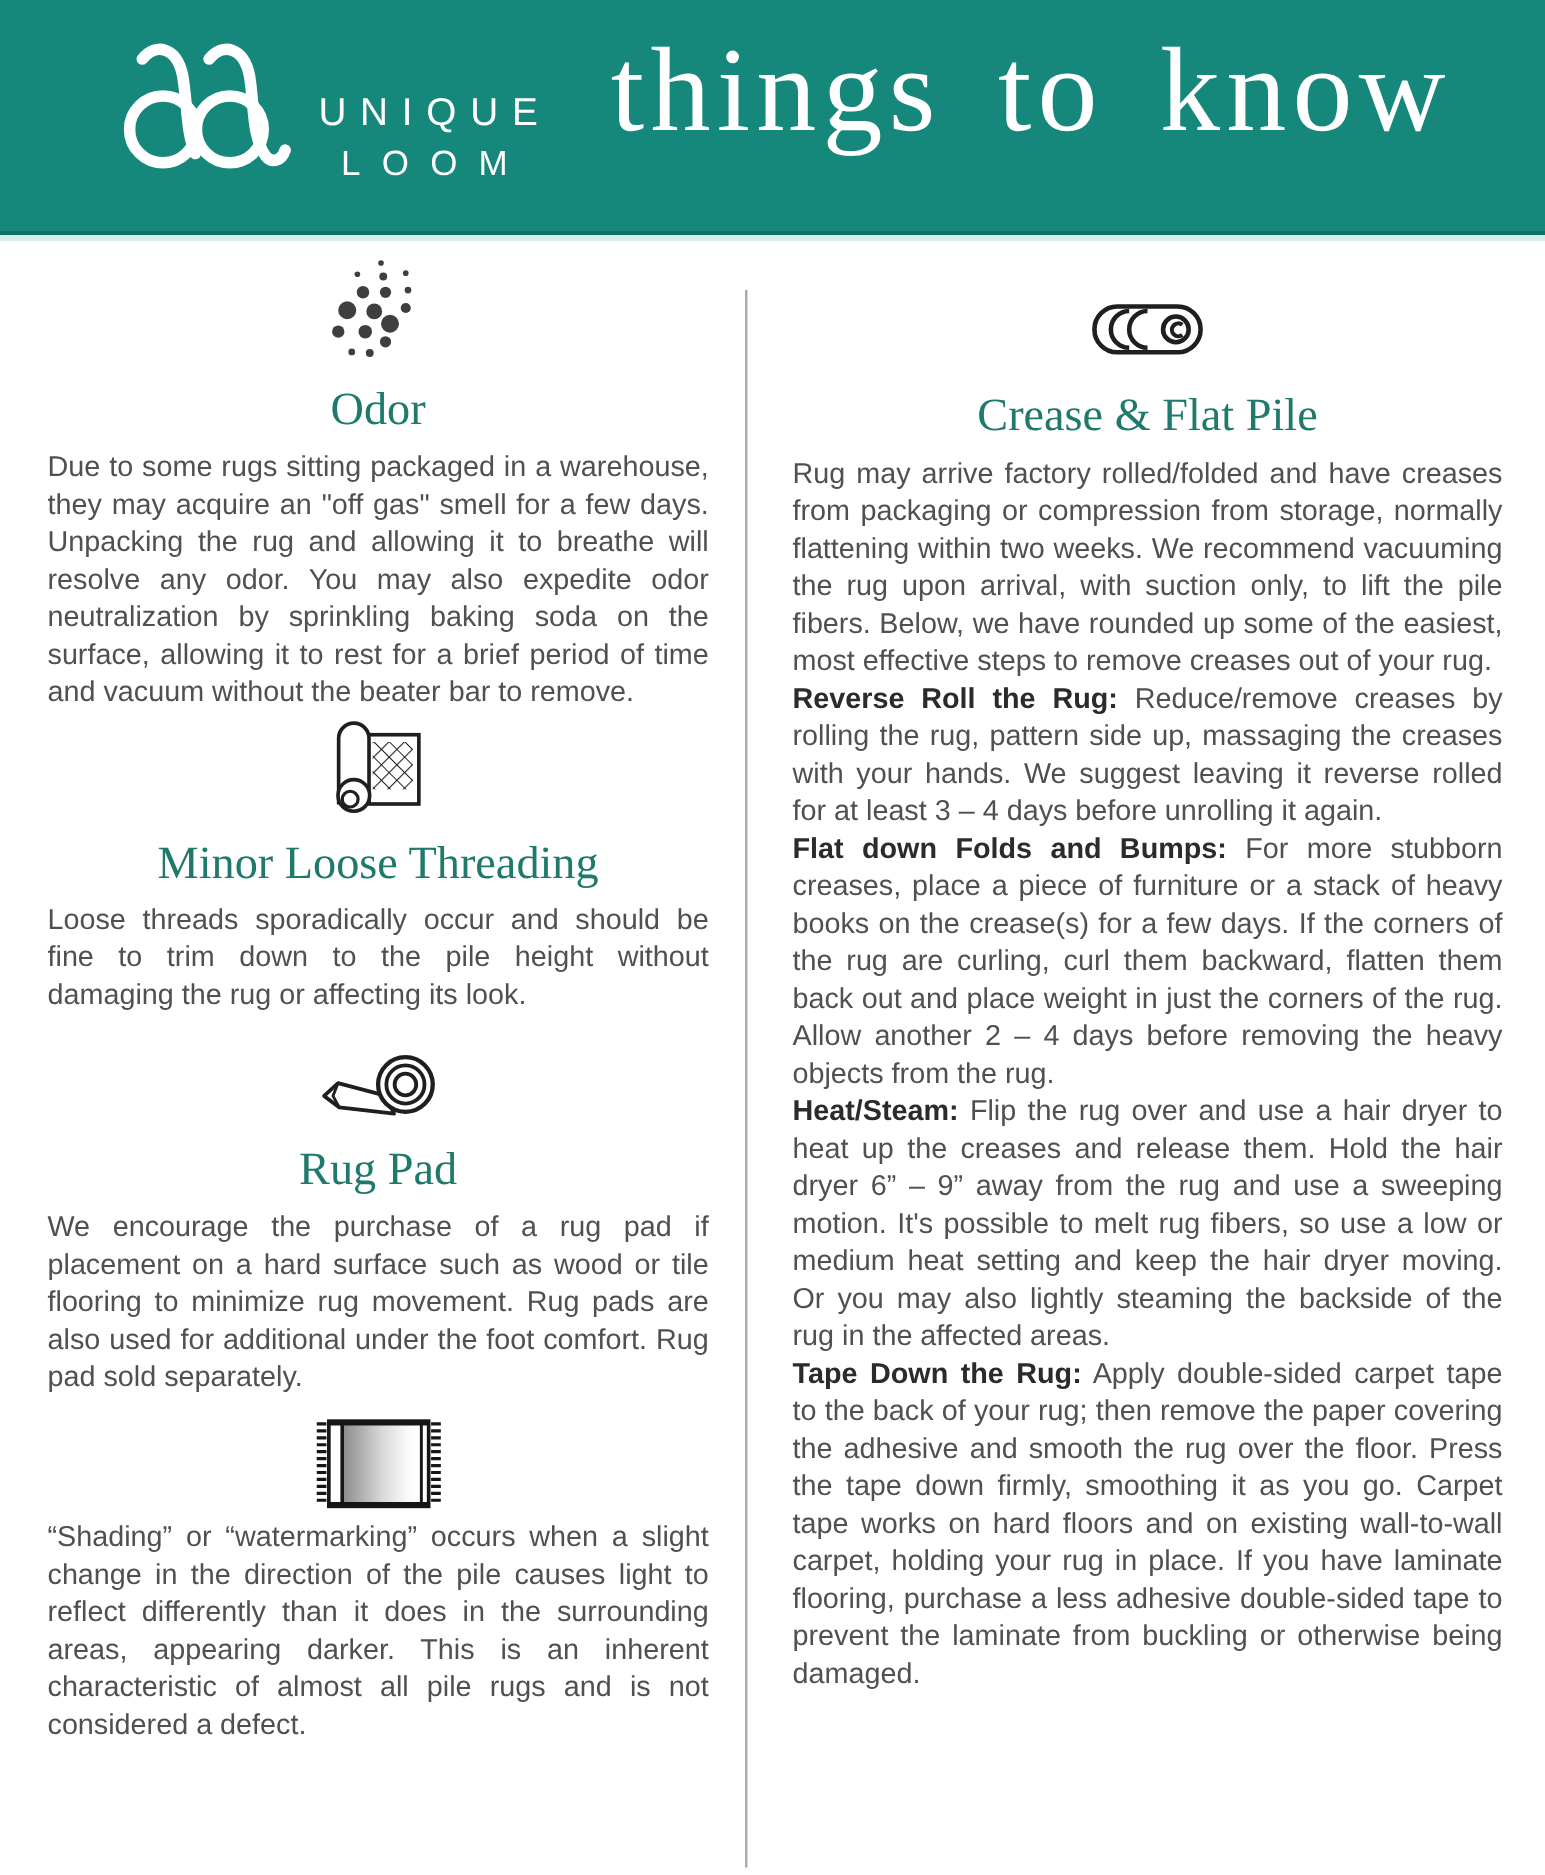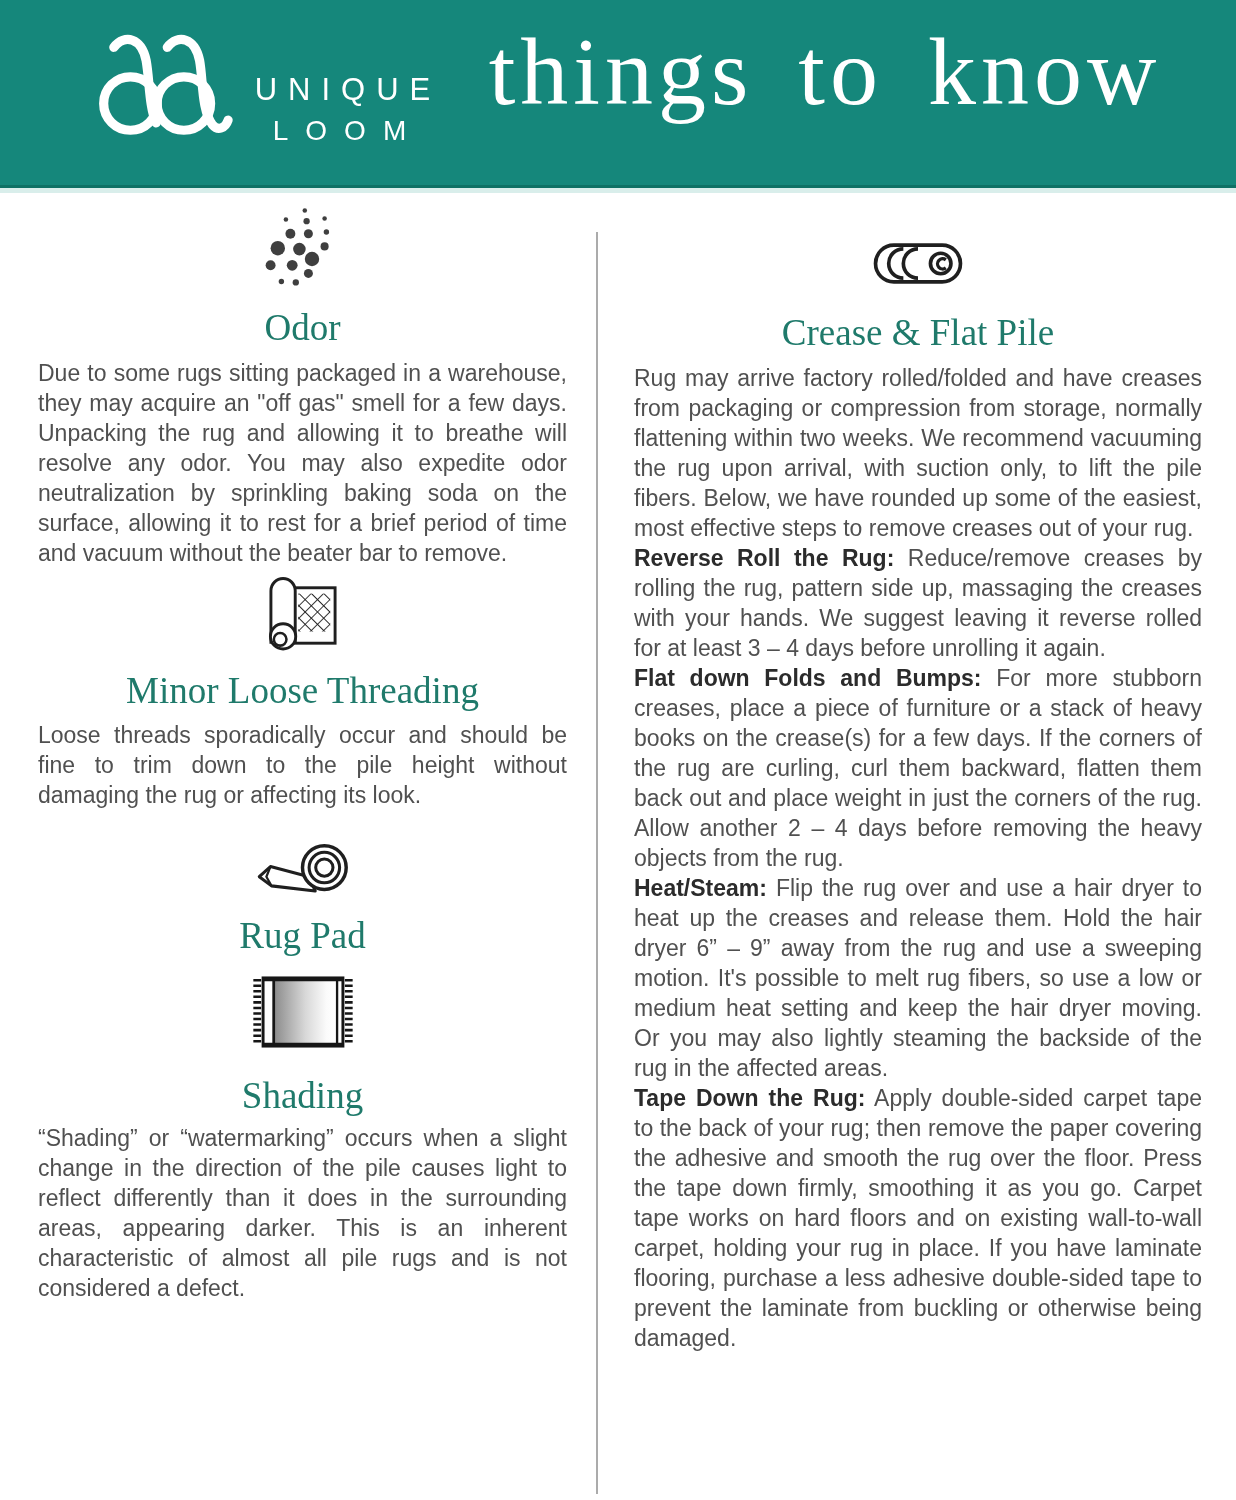--- a/index.html
+++ b/index.html
@@ -128,20 +128,21 @@
     <div class="icon-wrap">
       <svg width="94" height="61" viewBox="0 0 92 60" fill="none">
         <path d="M52,44 L14,34 L3,44 L15,53 L58,58 Z" fill="#ffffff" stroke="#1f1f1f" stroke-width="3" stroke-linejoin="round"></path>
         <path d="M14,34 L10,44 L15,53" stroke="#1f1f1f" stroke-width="2.2" fill="none"></path>
         <circle cx="67" cy="35" r="21.5" fill="#ffffff" stroke="#1f1f1f" stroke-width="3.4"></circle>
         <circle cx="67" cy="35" r="15" fill="none" stroke="#1f1f1f" stroke-width="3"></circle>
         <circle cx="67" cy="35" r="8.5" fill="none" stroke="#1f1f1f" stroke-width="3"></circle>
       </svg>
     </div>
     <h2 class="heading">Rug Pad</h2>
+    <p class="body">We encourage the purchase of a rug pad if placement on a hard surface such as wood or tile flooring to minimize rug movement. Rug pads are also used for additional under the foot comfort. Rug pad sold separately.</p>
   </section>
 
   <section class="s-shade">
     <div class="icon-wrap">
       <svg width="100" height="74" viewBox="0 0 102 76" fill="none">
         <defs>
           <linearGradient id="shadeGrad" x1="0" y1="0" x2="1" y2="0">
             <stop offset="0" stop-color="#8e8e8e"></stop>
             <stop offset="0.5" stop-color="#d8d8d8"></stop>
             <stop offset="0.85" stop-color="#fbfbfb"></stop>
@@ -151,21 +152,20 @@
         <line x1="4" y1="4" x2="4" y2="72" stroke="#161616" stroke-width="8" stroke-dasharray="2.6 3.1"></line>
         <line x1="98" y1="4" x2="98" y2="72" stroke="#161616" stroke-width="8" stroke-dasharray="2.6 3.1"></line>
         <rect x="10" y="3" width="82" height="70" fill="#ffffff" stroke="#161616" stroke-width="3"></rect>
         <rect x="22.5" y="4.5" width="62" height="67" fill="url(#shadeGrad)"></rect>
         <line x1="21" y1="4.5" x2="21" y2="71.5" stroke="#161616" stroke-width="3"></line>
         <line x1="86" y1="4.5" x2="86" y2="71.5" stroke="#161616" stroke-width="2.4"></line>
         <line x1="10" y1="4.5" x2="92" y2="4.5" stroke="#161616" stroke-width="4"></line>
         <line x1="10" y1="71.5" x2="92" y2="71.5" stroke="#161616" stroke-width="4"></line>
       </svg>
     </div>
-    <h2 class="heading">Shading</h2>
     <p class="body">“Shading” or “watermarking” occurs when a slight change in the direction of the pile causes light to reflect differently than it does in the surrounding areas, appearing darker. This is an inherent characteristic of almost all pile rugs and is not considered a defect.</p>
   </section>
 
 </div>
 
 <div class="col col-right">
 
   <section class="s-crease">
     <div class="icon-wrap">
       <svg width="90" height="41" viewBox="0 0 122 56" fill="none">

